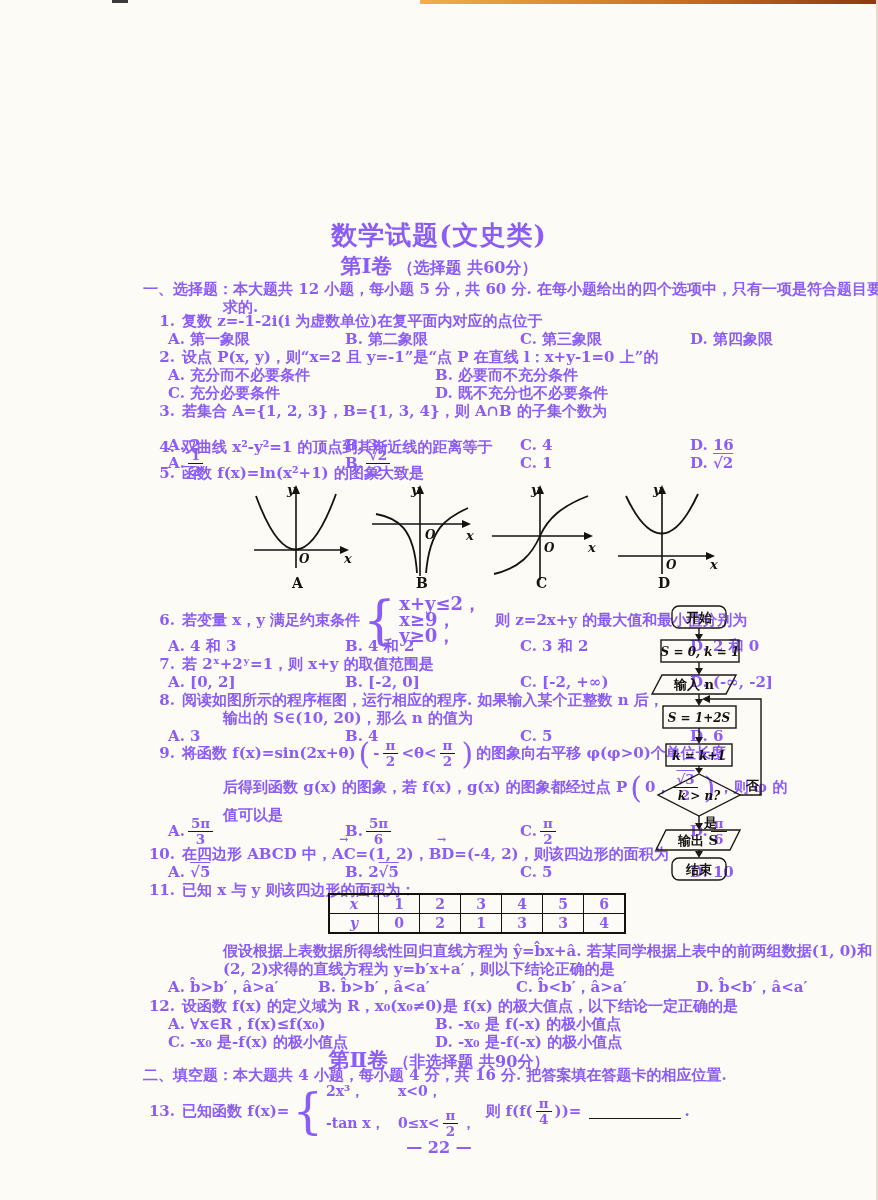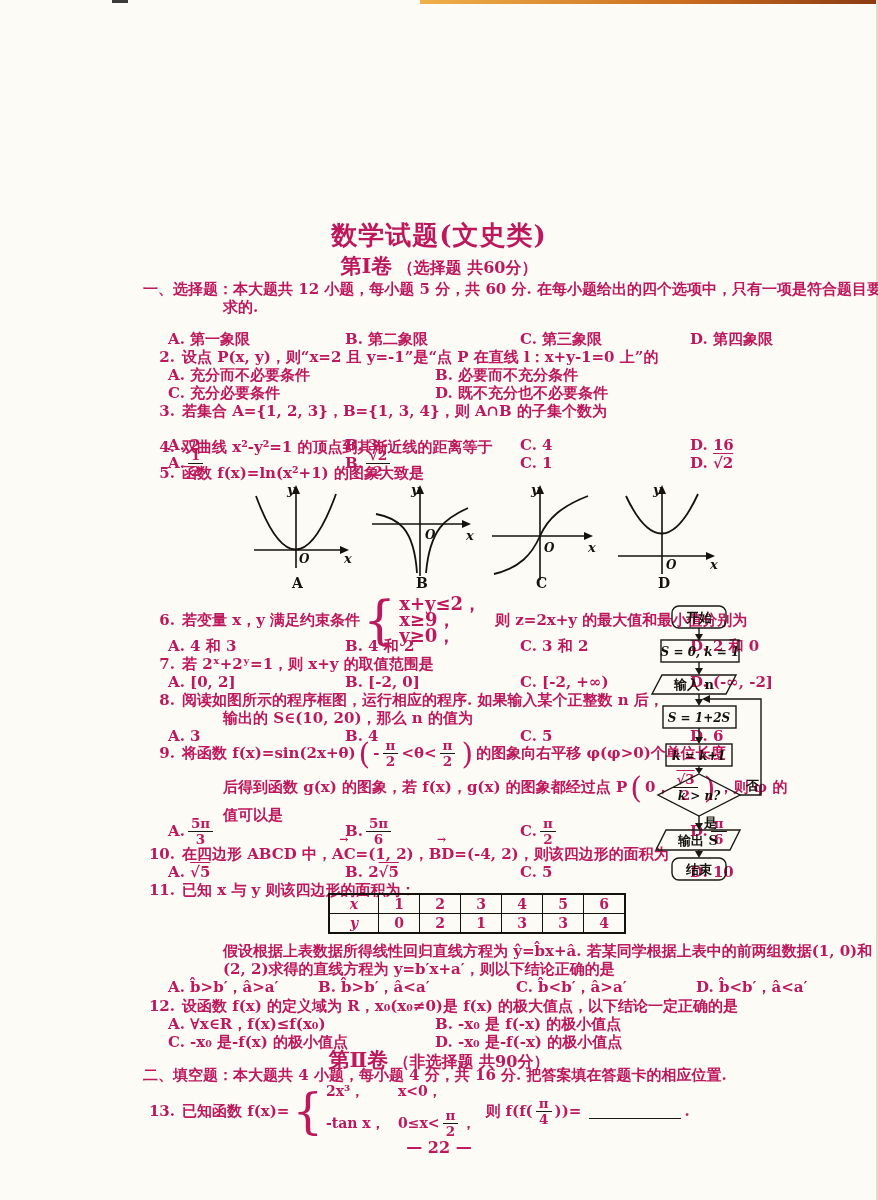--- a/index.html
+++ b/index.html
@@ -1,20 +1,20 @@
 <!DOCTYPE html>
 <html><head>
 <meta charset="utf-8">
 <style>
   html,body { margin:0; padding:0; background:#efece4; }
   .page {
     position:relative; width:878px; height:1200px; margin:0 auto;
     background:#fcfbf5; overflow:hidden;
     font-family:"DejaVu Serif","Liberation Serif",serif;
-    color:#be185d; font-weight:bold; font-size:15px;
+    color:#8b5cf6; font-weight:bold; font-size:15px;
   }
   .scan-top-line { position:absolute; top:0; left:420px; width:458px; height:4px;
     background:linear-gradient(90deg,#f0b04a,#c86a1e 60%,#8a3a12); }
   .scan-top-tick { position:absolute; top:0; left:112px; width:16px; height:3px; background:#3a3a3a; }
   .scan-right-edge { position:absolute; top:0; right:0; width:2px; height:1200px; background:#e2dccb; }
 
   .abs { position:absolute; }
   .ctr { left:0; width:878px; text-align:center; }
   .title { font-size:26px; letter-spacing:1px; }
   .part-hd { font-size:21px; }
@@ -65,20 +65,21 @@
   <div class="scan-top-line"></div>
   <div class="scan-top-tick"></div>
   <div class="scan-right-edge"></div>
 
   <div class="abs ctr title" style="top:218px">数学试题(文史类)</div>
   <div class="abs ctr" style="top:252px"><span class="part-hd">第Ⅰ卷</span> <span class="part-sub">（选择题 共60分）</span></div>
 
   <div class="abs" style="left:143px; top:280px; white-space:nowrap;">一、选择题：本大题共 12 小题，每小题 5 分，共 60 分. 在每小题给出的四个选项中，只有一项是符合题目要</div>
   <div class="indent" style="top:298px">求的.</div>
 
+  <div class="q" style="top:312px"><span class="qno">1.</span><span>复数 z=-1-2i(i 为虚数单位)在复平面内对应的点位于</span></div>
   <div class="opts" style="top:330px">
     <span>A. 第一象限</span>
     <span>B. 第二象限</span>
     <span>C. 第三象限</span>
     <span>D. 第四象限</span>
   </div>
 
   <div class="q" style="top:348px"><span class="qno">2.</span><span>设点 P(x, y)，则“x=2 且 y=-1”是“点 P 在直线 l：x+y-1=0 上”的</span></div>
   <div class="opts c2" style="top:366px">
     <span>A. 充分而不必要条件</span>

